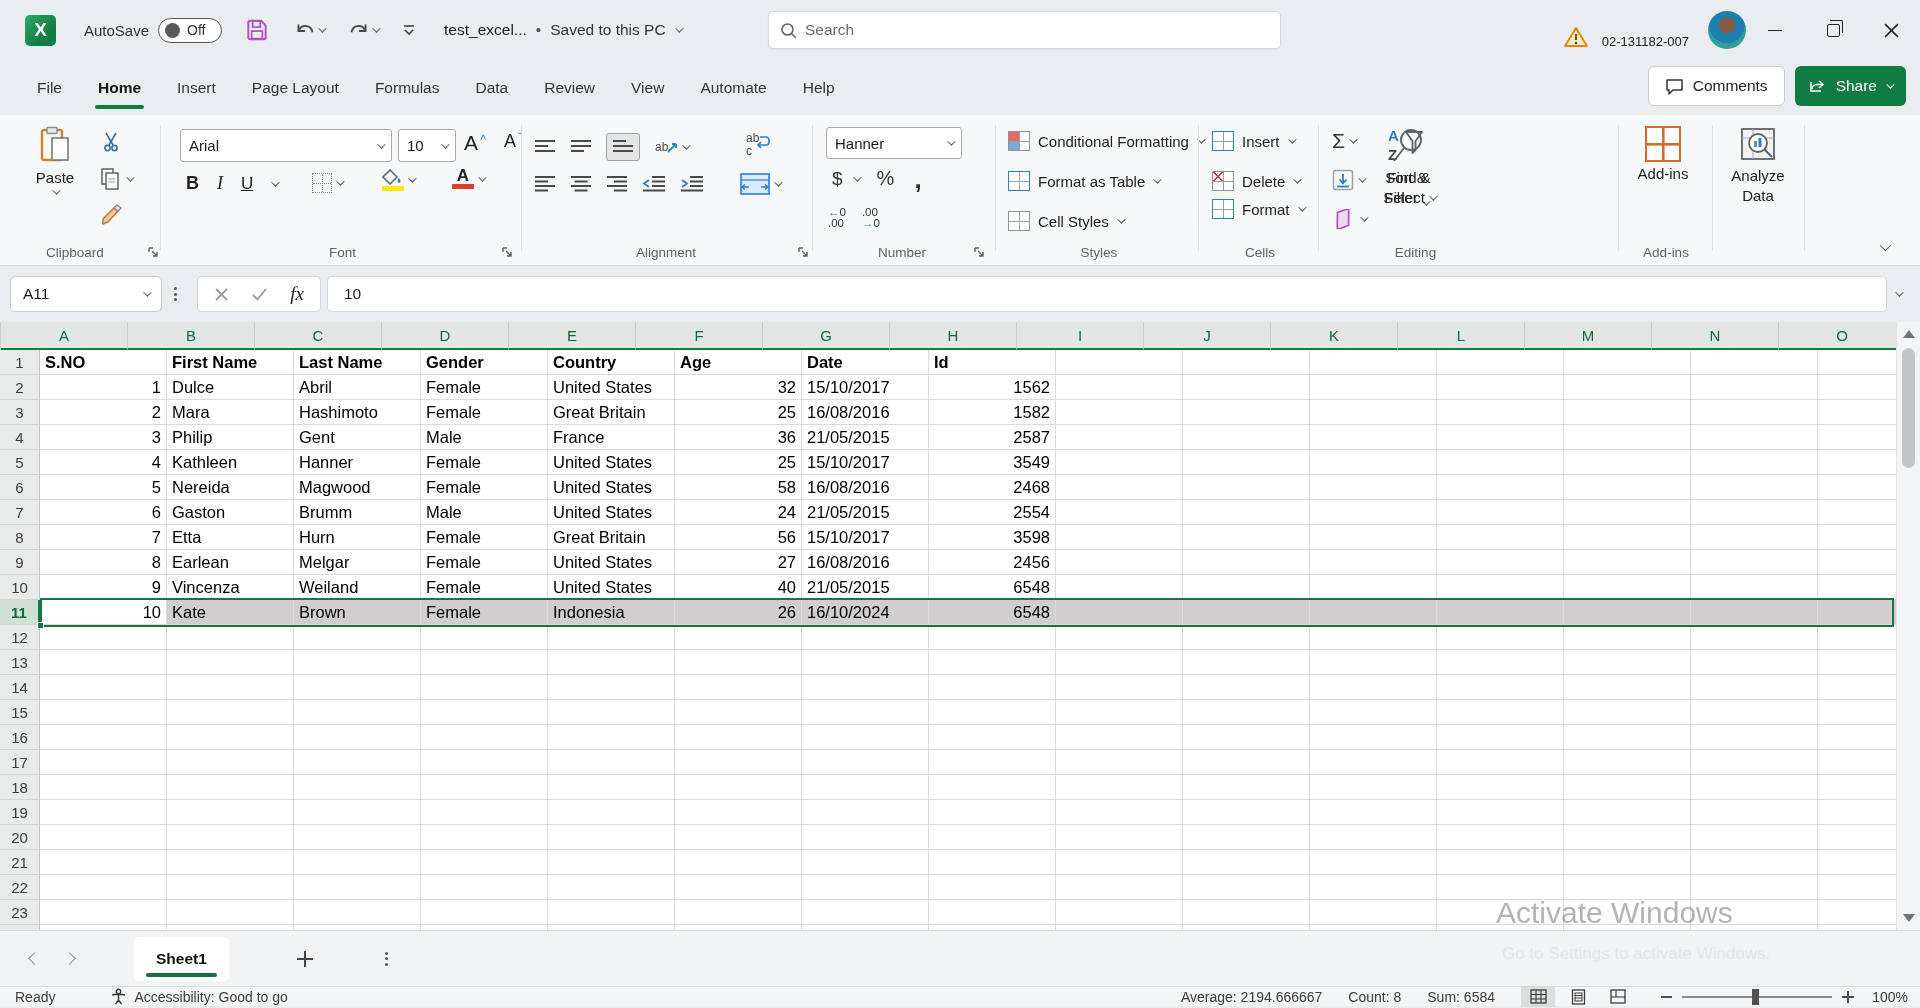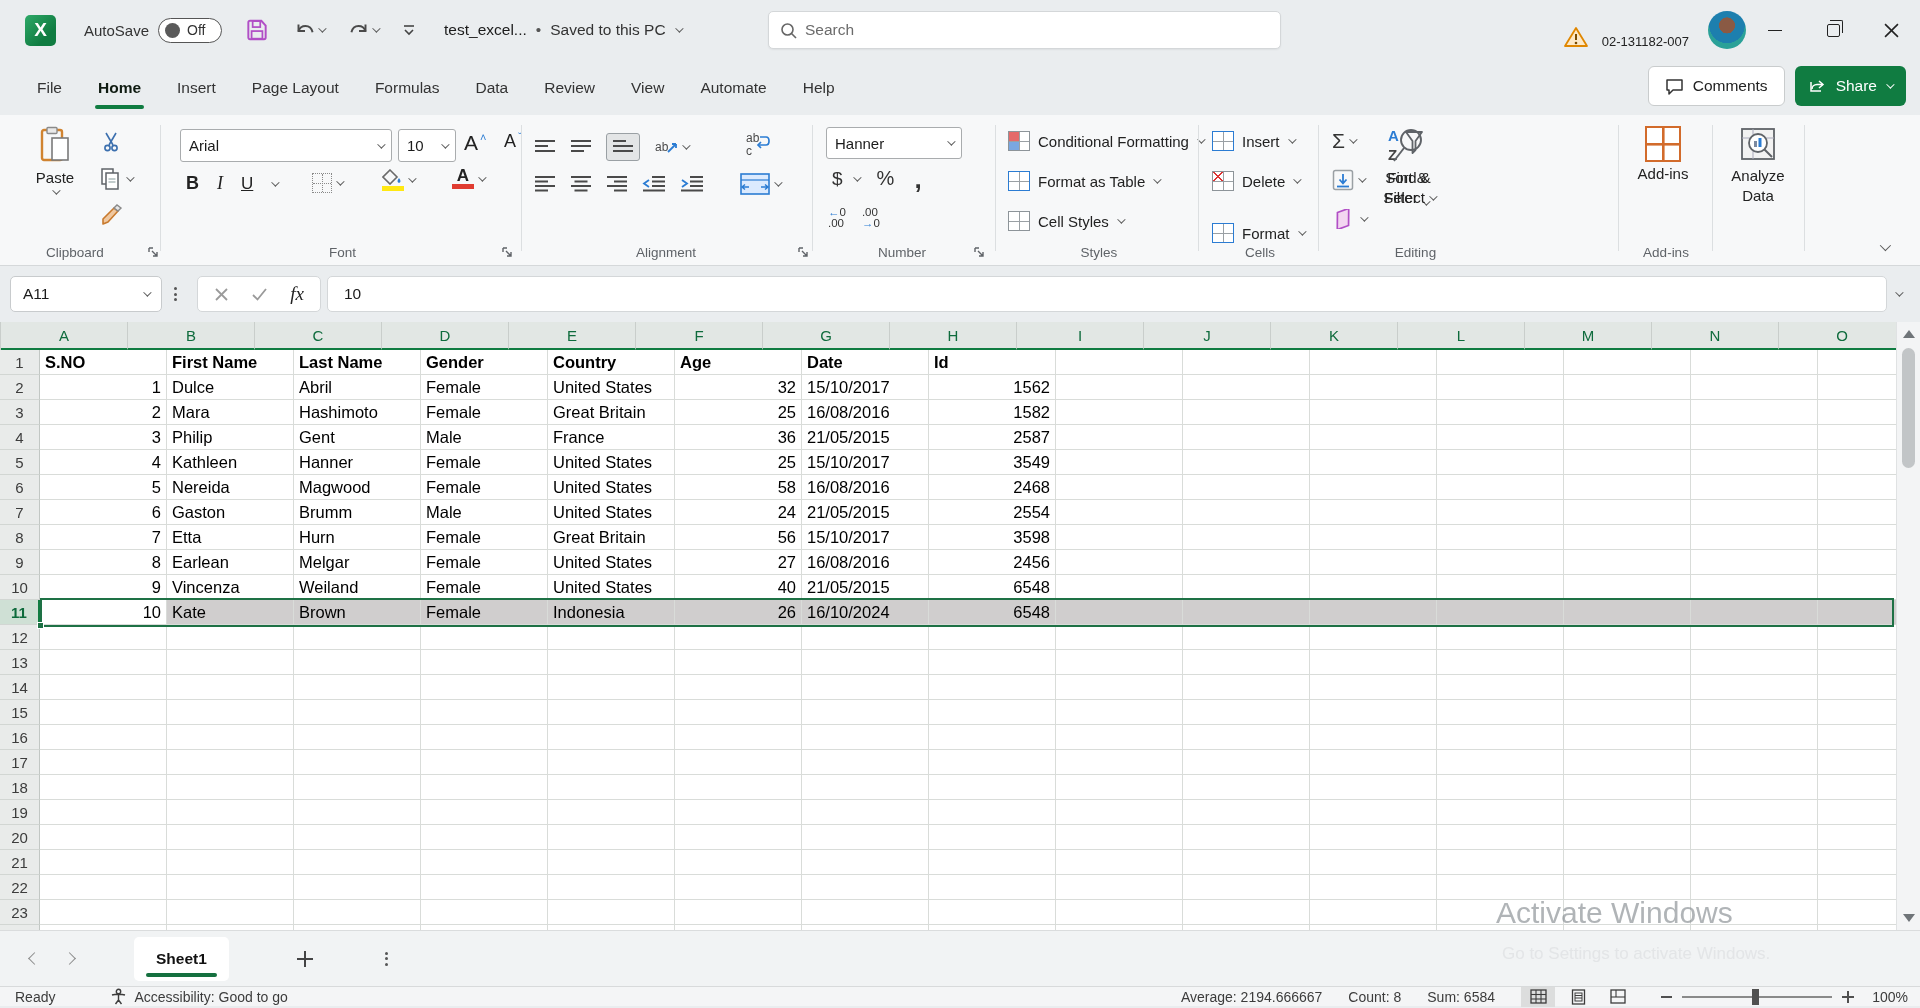--- a/index.html
+++ b/index.html
@@ -505,21 +505,21 @@
     </div>
     <div class="cells-item" style="position:absolute; left:1212px; top:56px;">
       <span class="mini-grid" style="background:
         linear-gradient(#9aa0a4,#9aa0a4) 50% 0/1px 100% no-repeat,
         linear-gradient(#9aa0a4,#9aa0a4) 0 50%/100% 1px no-repeat,
         linear-gradient(45deg,transparent 44%,#d33 44% 56%,transparent 56%) 0 0/50% 50% no-repeat,
         linear-gradient(-45deg,transparent 44%,#d33 44% 56%,transparent 56%) 0 0/50% 50% no-repeat,#fff;"></span>
       <span>Delete</span>
       <span class="chev sm"></span>
     </div>
-    <div class="cells-item" style="position:absolute; left:1212px; top:108px;">
+    <div class="cells-item" style="position:absolute; left:1212px; top:84px;">
       <span class="mini-grid" style="border-color:#2b7cd3;"></span>
       <span>Format</span>
       <span class="chev sm"></span>
     </div>
     <div class="rgroup-label" style="left:1202px; width:116px;">Cells</div>
     <div class="rsep" style="left:1318px;"></div>
 
     <div class="rbtn-row" style="left:1332px; top:14px;">
       <span style="font-size:21px;color:#333">Σ</span>
       <span class="chev sm"></span>

